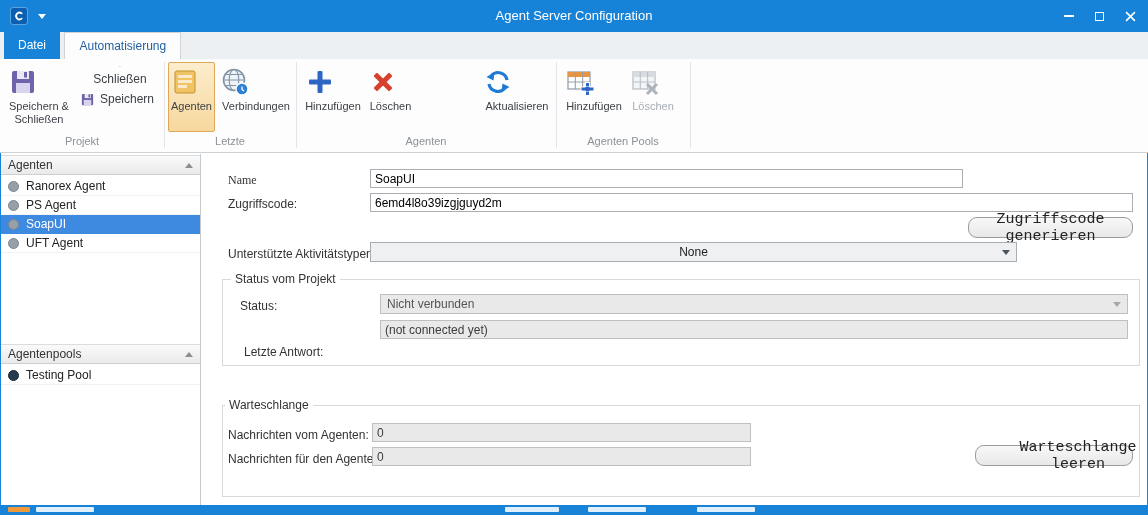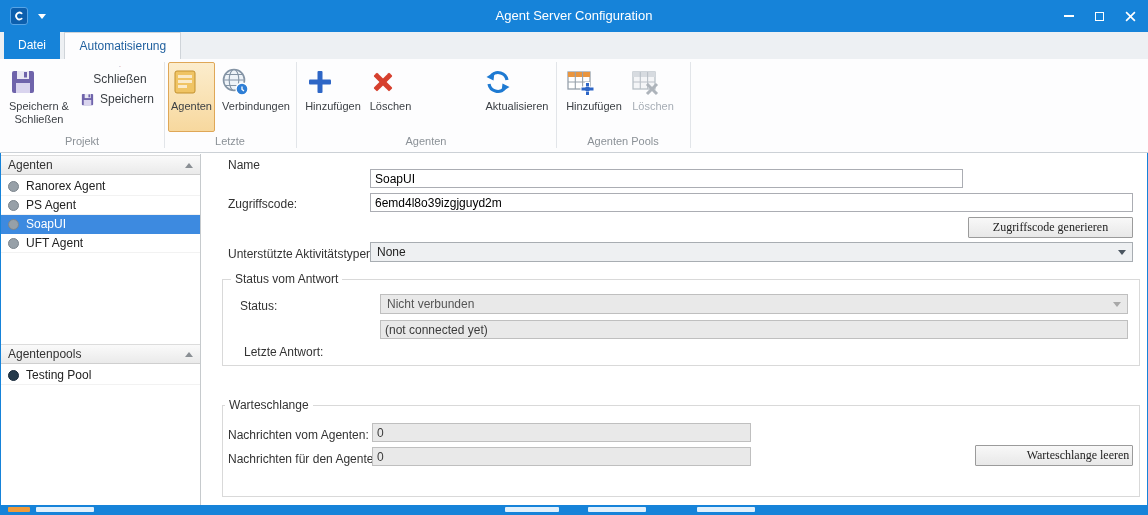--- a/index.html
+++ b/index.html
@@ -52,22 +52,22 @@
   .flabel { font-size:12px; color:#333; line-height:16px; white-space:nowrap; }
   .tbox { border:1px solid #abadb3; background:#fff; font-family:"Liberation Sans",sans-serif; font-size:12px;
           color:#000; padding:0 4px; }
   .tbox:disabled, .tbox.gray { background:#e9e9e9; border-color:#bfbfbf; color:#3c3c3c; }
   .combo { border:1px solid #a8adb2; background:#eef0f2; font-size:12px; color:#222; display:flex; align-items:center;
            padding:0 6px; }
   .combo .arrow { position:absolute; right:6px; top:50%; margin-top:-2px; width:0; height:0;
                   border-left:4px solid transparent; border-right:4px solid transparent; border-top:5px solid #4a5560; }
   .combo.gray { background:#e9e9e9; border-color:#bfbfbf; color:#555; }
   .combo.gray .arrow { border-top-color:#a8a8a8; }
-  .pbtn { background:linear-gradient(#f8f8f8,#e8e8e8); border:1px solid #9b9b9b; border-radius:1px;
-          font-family:Liberation Serif, serif; font-size:12px; color:#222; display:flex; align-items:center; justify-content:center; }
+  .pbtn { background:linear-gradient(#f8f8f8,#e8e8e8); border:1px solid #9b9b9b; border-radius:9px;
+          font-family:Liberation Mono, monospace; font-size:15px; color:#222; display:flex; align-items:center; justify-content:center; }
   fieldset { border:1px solid #d9d9d9; }
   legend { font-size:12px; color:#333; padding:0 4px; margin-left:8px; }
 
   
   .statusbar { left:0; top:505px; width:100%; height:10px; background:#1683d9; }
   .frag { top:2px; height:5px; border-radius:1px; background:rgba(255,255,255,.88); }
   .frag-orange { background:#ef9a3a; }
 </style>
 </head>
 <body>
@@ -231,36 +231,36 @@
     <div class="abs list-row" style="top:212px;">
       <span class="dot dot-dark"></span>
       <span>Testing Pool</span>
     </div>
     <div class="abs list-header" style="top:190px;">
       <span>Agentenpools</span>
       <span class="sort-asc"></span>
     </div>
   </div>
 
-  <div class="abs flabel" style="left:228px; top:157px;">Name</div>
+  <div class="abs flabel" style="left:228px; top:172px;font-family:Liberation Serif, serif;">Name</div>
   <input class="abs tbox" style="left: 370px; top: 169px; width: 593px; height: 19px;" value="SoapUI">
 
   <div class="abs flabel" style="left:228px; top:196px;">Zugriffscode:</div>
   <input class="abs tbox" style="left: 370px; top: 193px; width: 763px; height: 19px;" value="6emd4l8o39izgjguyd2m">
 
   <button class="abs pbtn" style="left:968px; top:217px; width:165px; height:21px;">Zugriffscode generieren</button>
 
   <div class="abs flabel" style="left:228px; top:246px;">Unterstützte Aktivitätstypen:</div>
-  <div class="abs combo" style="left:370px; top:242px; width:763px; height:20px;">
+  <div class="abs combo" style="left:370px; top:242px; width:647px; height:20px;justify-content:center;">
     <span>None</span>
     <span class="arrow"></span>
   </div>
 
   <fieldset class="abs" style="left:222px; top:272px; width:918px; height:94px;">
-    <legend>Status vom Antwort</legend>
+    <legend>Status vom Projekt</legend>
   </fieldset>
   <div class="abs flabel" style="left:240px; top:298px;">Status:</div>
   <div class="abs combo gray" style="left:380px; top:294px; width:748px; height:20px;">
     <span>Nicht verbunden</span>
     <span class="arrow"></span>
   </div>
   <div class="abs flabel" style="left:244px; top:324px;margin-top:20px;">Letzte Antwort:</div>
   <input class="abs tbox gray" style="left: 380px; top: 320px; width: 748px; height: 19px;" disabled="" value="(not connected yet)">
 
   <fieldset class="abs" style="left:222px; top:398px; width:918px; height:99px;">

